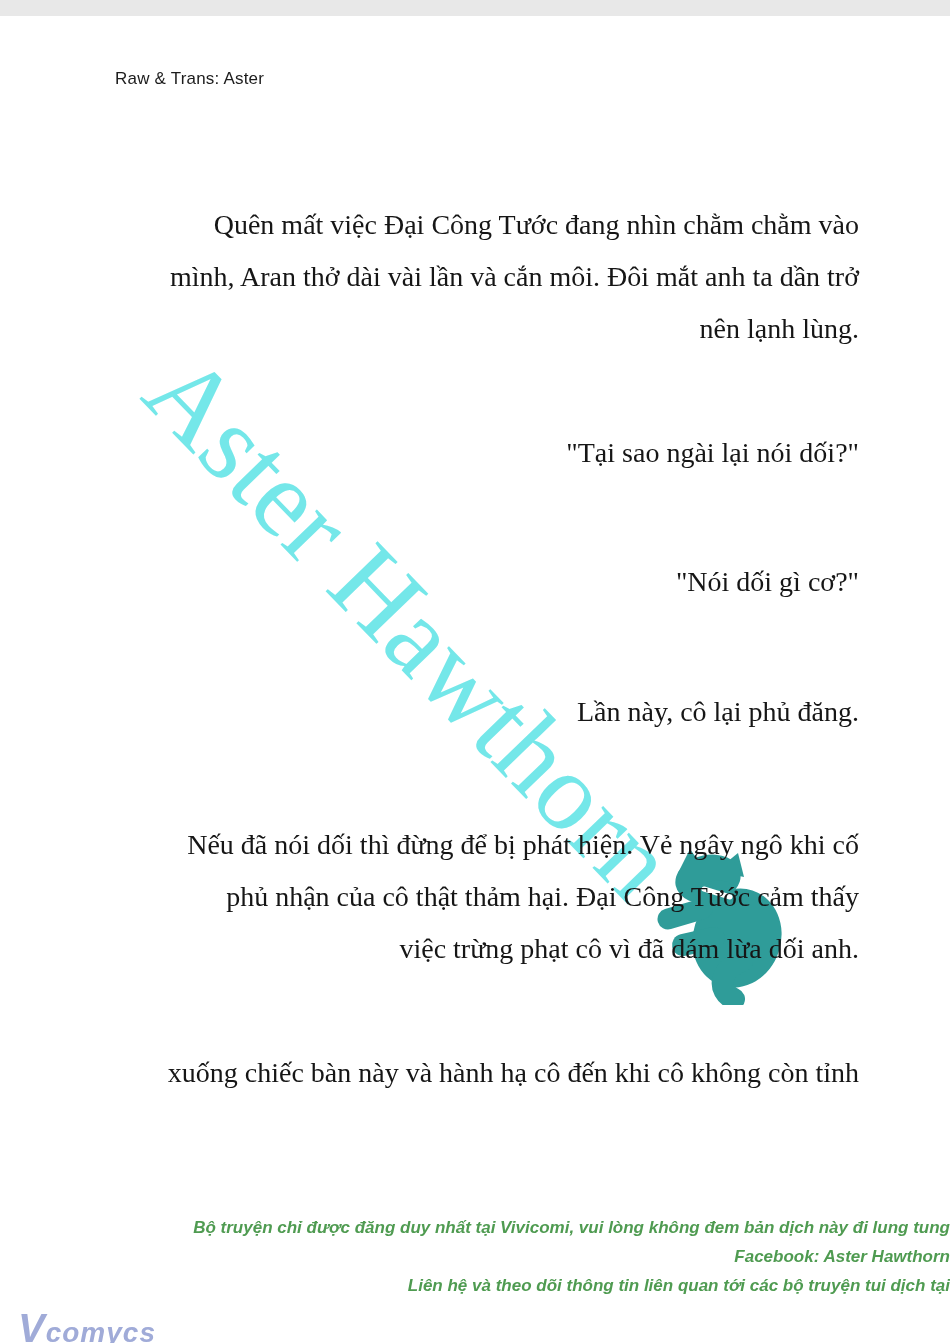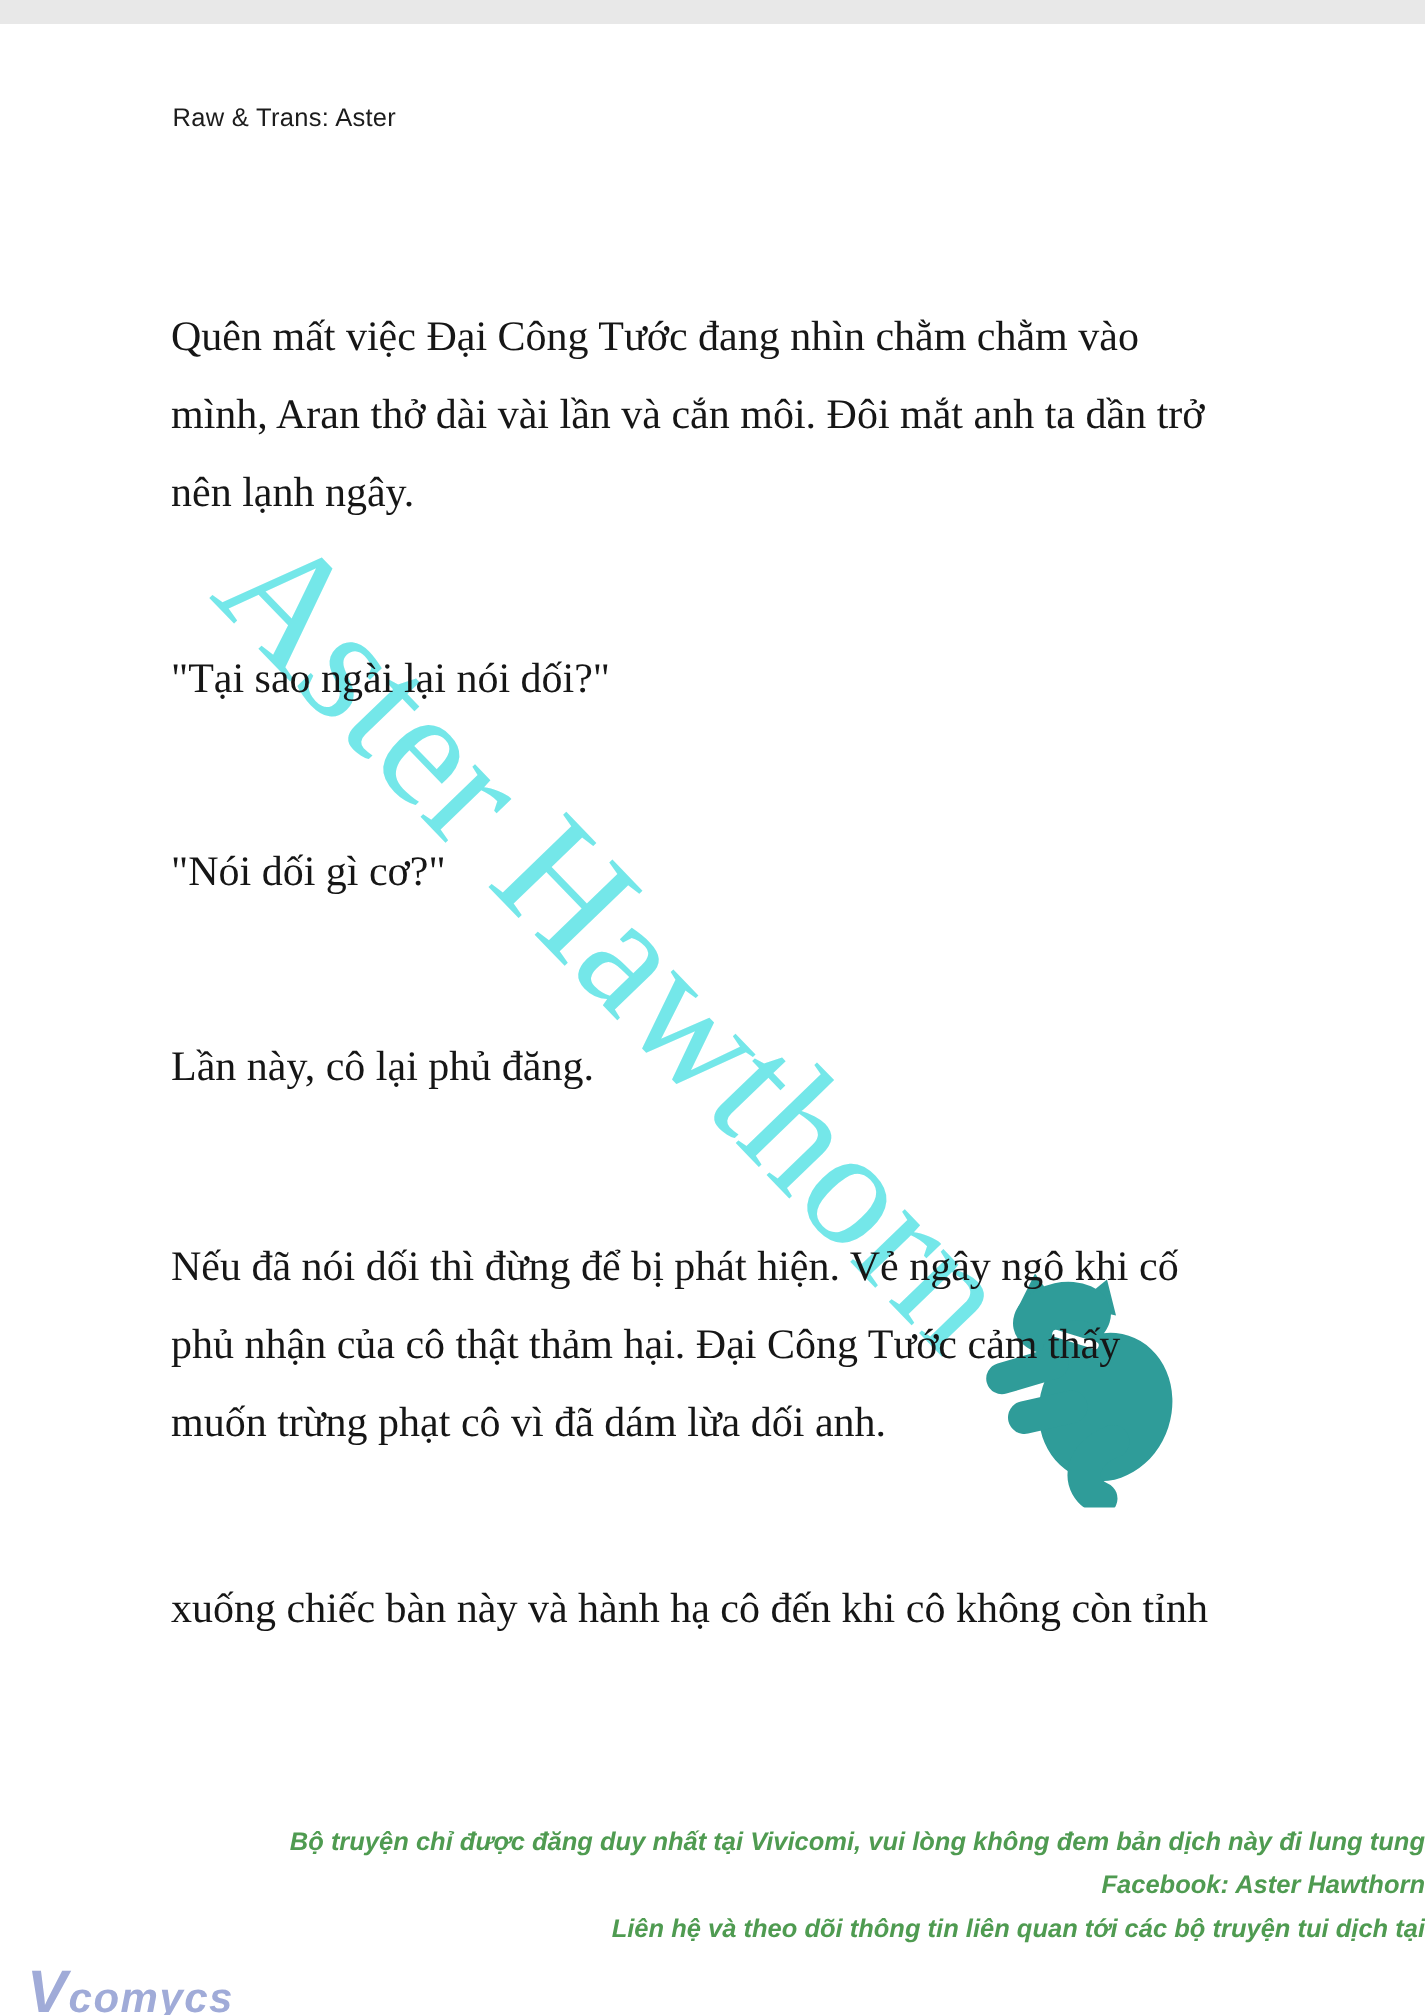--- a/index.html
+++ b/index.html
@@ -33,21 +33,21 @@
   .cat{
     position:absolute;left:656px;top:833px;
     width:127px;height:156px;
     z-index:2;
   }
   .para{
     position:absolute;left:114px;width:745px;
     font-size:28px;line-height:52px;
     z-index:3;
   }
-  .para .line{white-space:nowrap;}
+  .para .line{white-space:nowrap;text-align:right;}
   .footer-note{
     position:absolute;left:0;top:1197px;width:100%;
     text-align:right;
     font-family:"Liberation Sans", sans-serif;
     font-style:italic;font-weight:bold;
     font-size:17px;line-height:29px;
     color:var(--footer-green,#4f9b51);
     z-index:3;
   }
   .logo{
@@ -86,39 +86,39 @@
 
       <path d="M 86,112 C 64,120 60,142 78,150" fill="none" stroke-width="22" stroke-linecap="round"></path>
     </g>
 
     <line x1="48" y1="40" x2="74" y2="48" stroke="#ffffff" stroke-width="5" stroke-linecap="round"></line>
   </svg>
 
   <div class="para" style="top:183px">
     <div class="line">Quên mất việc Đại Công Tước đang nhìn chằm chằm vào</div>
     <div class="line">mình, Aran thở dài vài lần và cắn môi. Đôi mắt anh ta dần trở</div>
-    <div class="line">nên lạnh ngây.</div>
+    <div class="line">nên lạnh lùng.</div>
   </div>
 
   <div class="para" style="top:411px">
     <div class="line">"Tại sao ngài lại nói dối?"</div>
   </div>
 
   <div class="para" style="top:540px">
     <div class="line">"Nói dối gì cơ?"</div>
   </div>
 
   <div class="para" style="top:670px">
     <div class="line">Lần này, cô lại phủ đăng.</div>
   </div>
 
   <div class="para" style="top:803px">
     <div class="line">Nếu đã nói dối thì đừng để bị phát hiện. Vẻ ngây ngô khi cố</div>
     <div class="line">phủ nhận của cô thật thảm hại. Đại Công Tước cảm thấy</div>
-    <div class="line">muốn trừng phạt cô vì đã dám lừa dối anh.</div>
+    <div class="line">việc trừng phạt cô vì đã dám lừa dối anh.</div>
   </div>
 
   <div class="para" style="top:1031px">
     <div class="line">xuống chiếc bàn này và hành hạ cô đến khi cô không còn tỉnh</div>
   </div>
 
   <div class="footer-note">
     <div>Bộ truyện chỉ được đăng duy nhất tại Vivicomi, vui lòng không đem bản dịch này đi lung tung</div>
     <div>Facebook: Aster Hawthorn</div>
     <div>Liên hệ và theo dõi thông tin liên quan tới các bộ truyện tui dịch tại</div>

